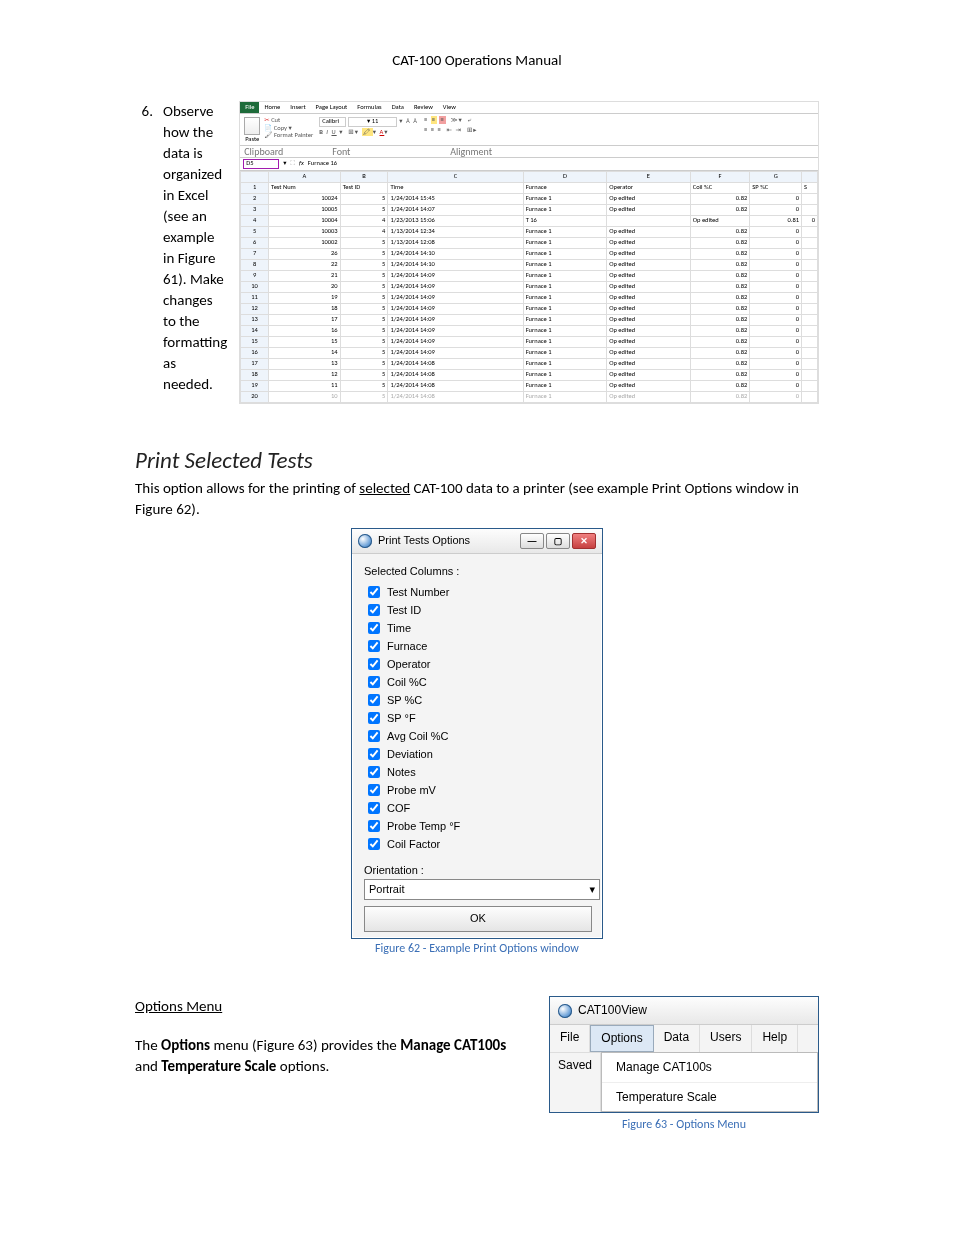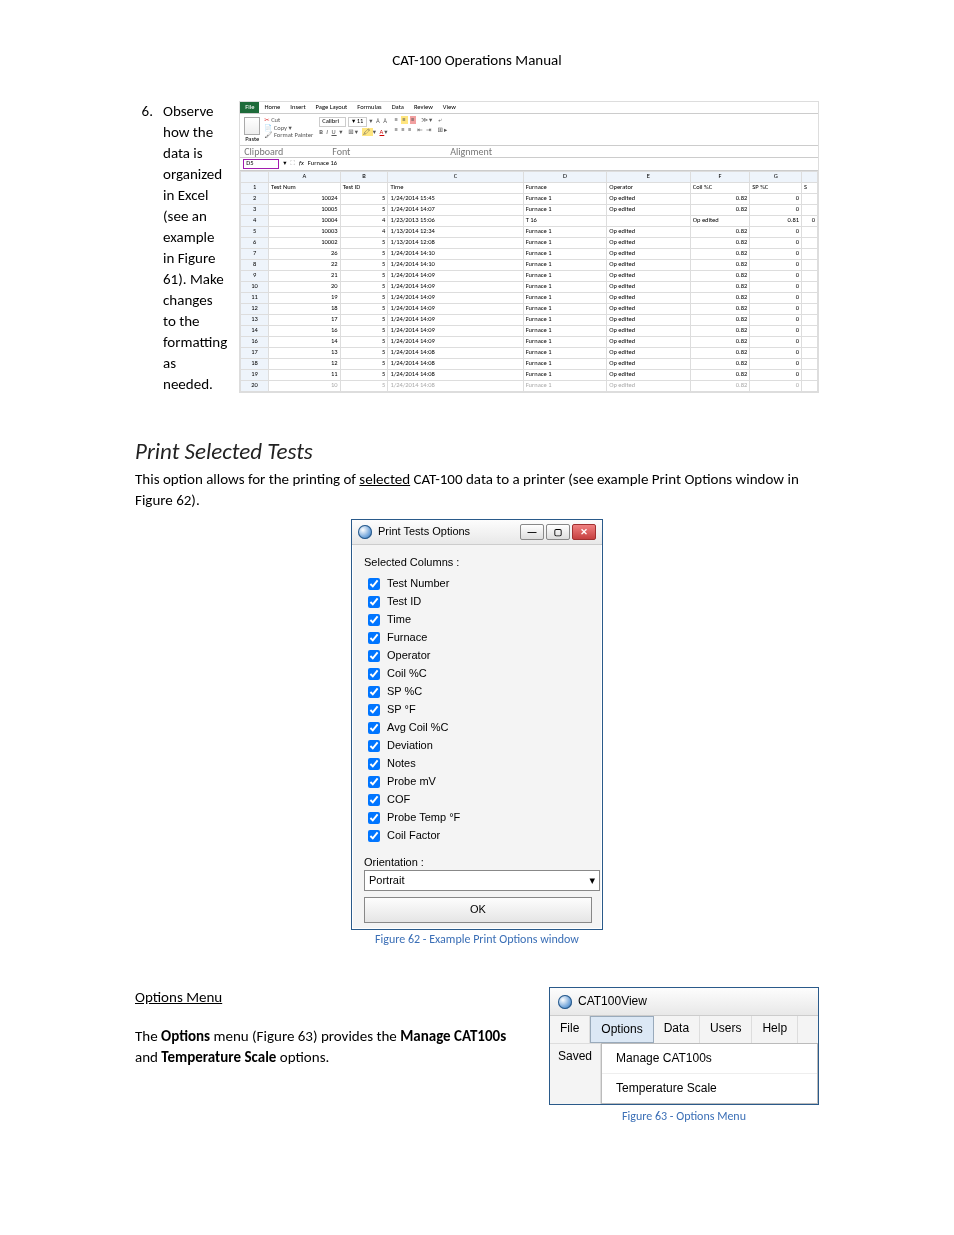--- a/index.html
+++ b/index.html
@@ -230,21 +230,21 @@
           </div>
           <div class="clip-actions">
             <span class="cut">Cut</span>
             <span class="copy">Copy ▾</span>
             <span class="fp">Format Painter</span>
           </div>
         </div>
         <div>
           <div style="display:flex; gap:2px; align-items:center;">
             <span style="border:1px solid #ccc; padding:0 6px 0 2px; background:#fff;">Calibri</span>
-            <span style="border:1px solid #ccc; padding:0 3px; background:#fff;">▾ <span>11</span></span>
+            <span style="border:1px solid #ccc; padding:0 18px; background:#fff;">▾ <span>11</span></span>
             <span class="ribbon-icons">▾ Â Â</span>
           </div>
           <div class="ribbon-icons" style="margin-top:2px;">
             <b>B</b>&nbsp;<i>I</i>&nbsp;<u>U</u>&nbsp;▾&nbsp;&nbsp;⊞▾&nbsp;<span class="hl-yellow">🖍</span>▾&nbsp;<span style="color:#c00;"><u>A</u></span>▾
           </div>
         </div>
         <div>
           <div class="ribbon-icons">≡ <span class="hl-yellow">≡</span> <span class="hl-red">≡</span>&nbsp;&nbsp;≫▾&nbsp;&nbsp;⤶</div>
           <div class="ribbon-icons" style="margin-top:2px;">≡ ≡ ≡&nbsp;&nbsp;⇤ ⇥&nbsp;&nbsp;⊞▸</div>
         </div>
@@ -435,20 +435,31 @@
               <td class="num">16</td>
               <td class="num">5</td>
               <td>1/24/2014 14:09</td>
               <td>Furnace 1</td>
               <td>Op edited</td>
               <td class="num">0.82</td>
               <td class="num">0</td>
               <td></td>
             </tr>
             <tr>
+              <th class="row-h">15</th>
+              <td class="num">15</td>
+              <td class="num">5</td>
+              <td>1/24/2014 14:09</td>
+              <td>Furnace 1</td>
+              <td>Op edited</td>
+              <td class="num">0.82</td>
+              <td class="num">0</td>
+              <td></td>
+            </tr>
+            <tr>
               <th class="row-h">16</th>
               <td class="num">14</td>
               <td class="num">5</td>
               <td>1/24/2014 14:09</td>
               <td>Furnace 1</td>
               <td>Op edited</td>
               <td class="num">0.82</td>
               <td class="num">0</td>
               <td></td>
             </tr>

